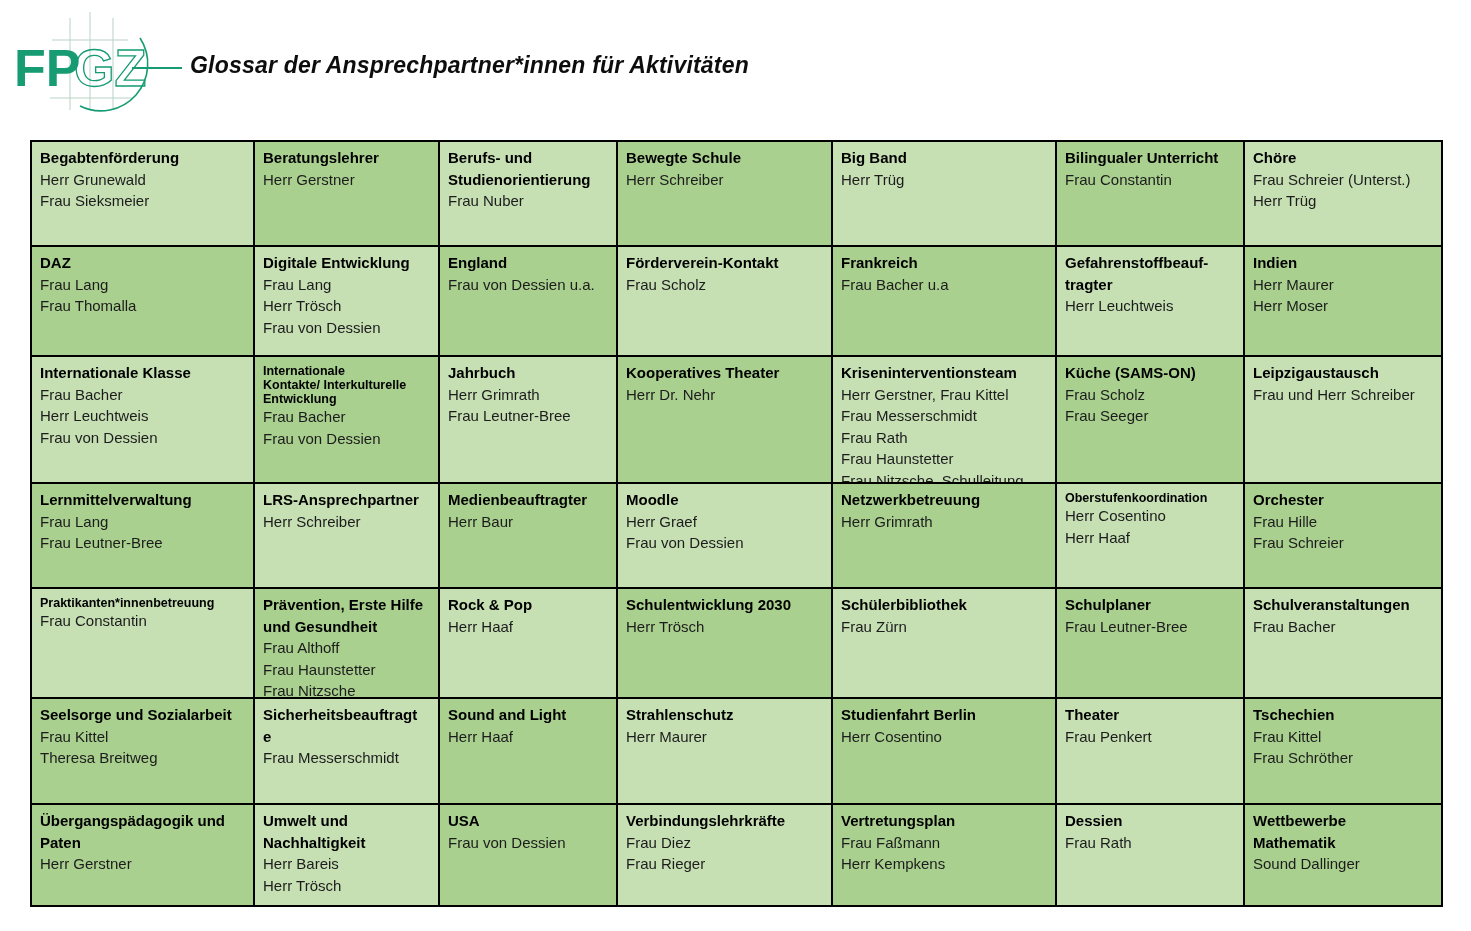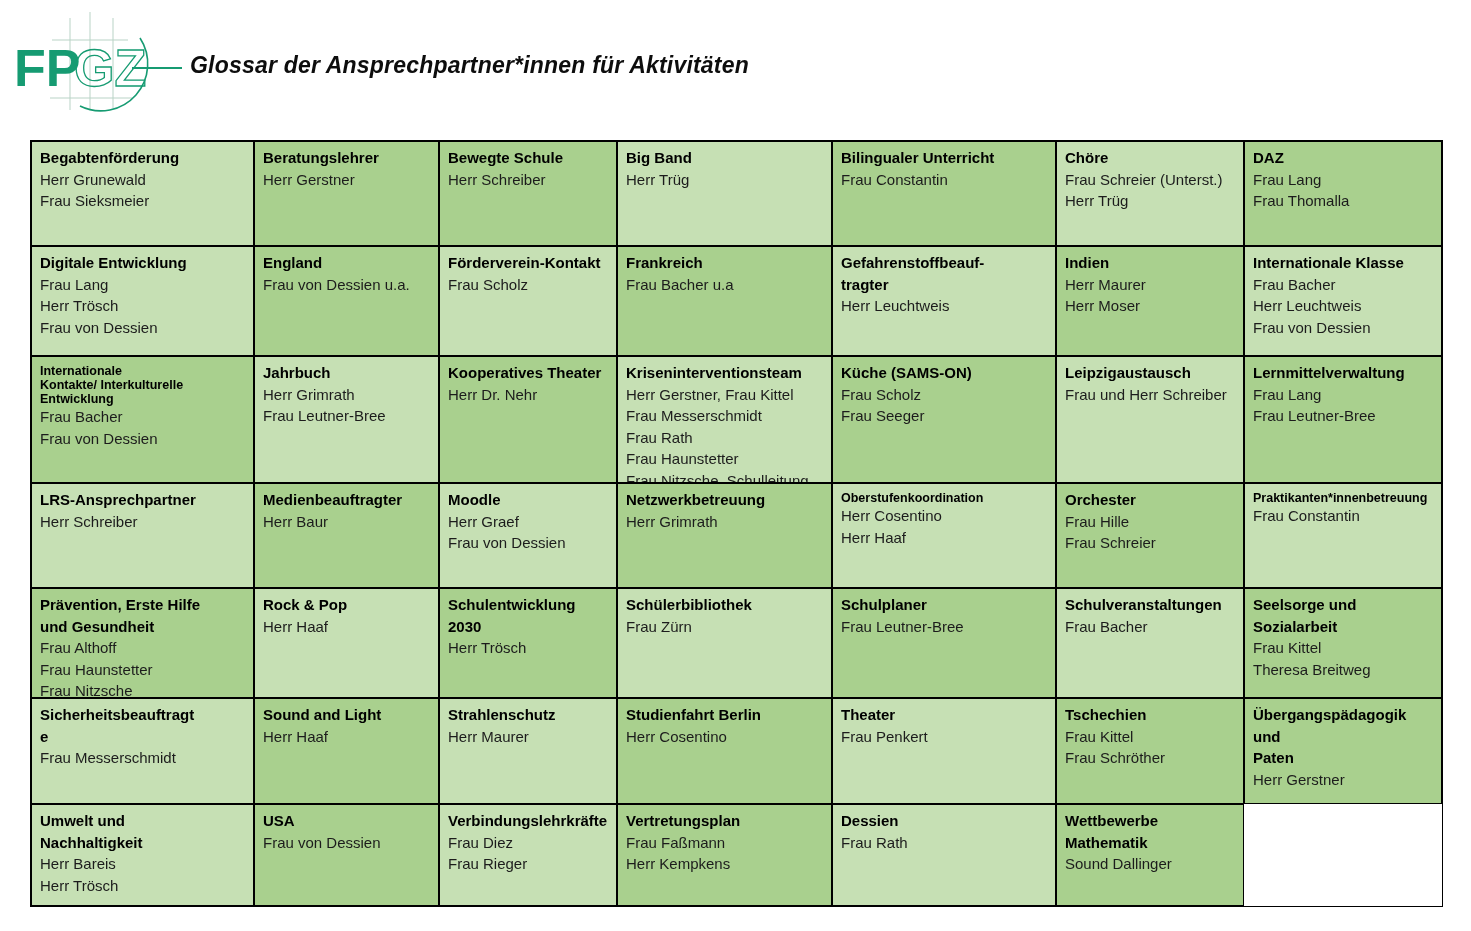--- a/index.html
+++ b/index.html
@@ -75,20 +75,25 @@
   <div class="contacts-table">
       <div class="cell light">
         <div class="cell-title">Begabtenförderung</div>
         <div class="contact-name">Herr Grunewald</div>
         <div class="contact-name">Frau Sieksmeier</div>
       </div>
       <div class="cell dark">
         <div class="cell-title">Beratungslehrer</div>
         <div class="contact-name">Herr Gerstner</div>
       </div>
+      <div class="cell light">
+        <div class="cell-title">Berufs- und
+Studienorientierung</div>
+        <div class="contact-name">Frau Nuber</div>
+      </div>
       <div class="cell dark">
         <div class="cell-title">Bewegte Schule</div>
         <div class="contact-name">Herr Schreiber</div>
       </div>
       <div class="cell light">
         <div class="cell-title">Big Band</div>
         <div class="contact-name">Herr Trüg</div>
       </div>
       <div class="cell dark">
         <div class="cell-title">Bilingualer Unterricht</div>

